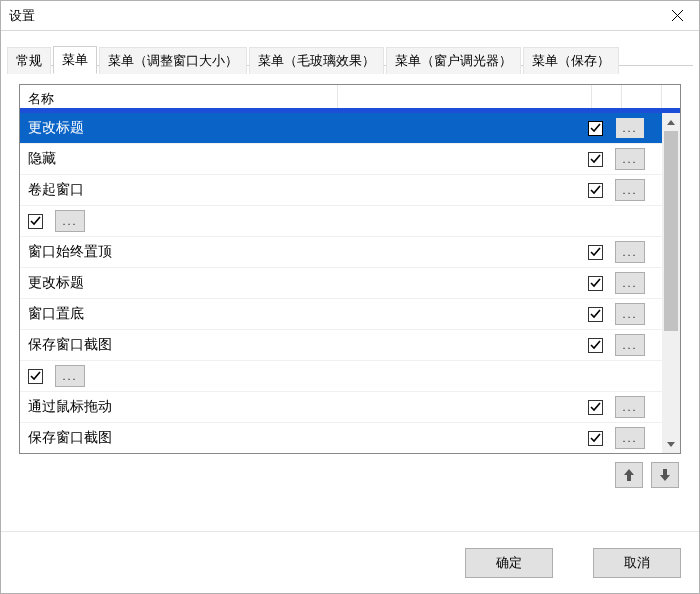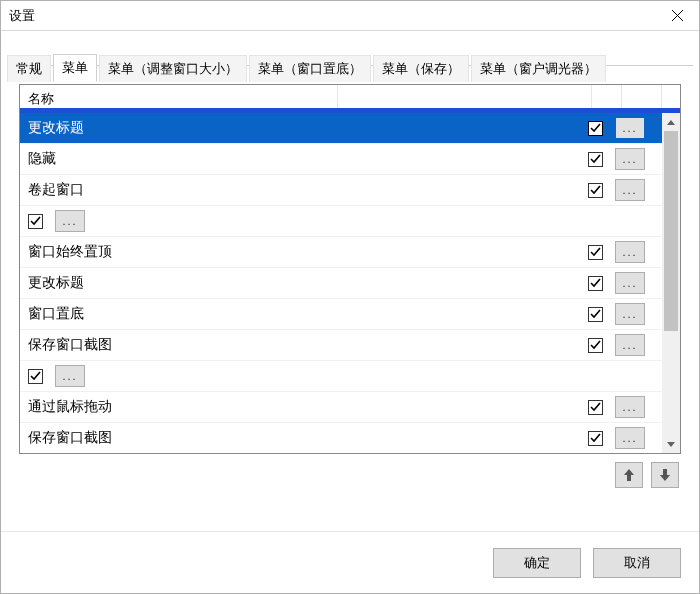--- a/index.html
+++ b/index.html
@@ -47,21 +47,21 @@
     align-items: flex-end;
     padding: 6px 6px 0 6px;
     gap: 2px;
   }
   .tab {
     padding: 4px 8px;
     font-size: 13px;
     border: 1px solid transparent;
     border-bottom: none;
     position: relative;
-    top: 17px;
+    top: 9px;
     cursor: pointer;
     white-space: nowrap;
   }
   .tab.active {
     background: #fff;
     border-color: #d0d0d0;
     border-bottom: 1px solid #fff;
     z-index: 2;
   }
   .tab.inactive {
@@ -231,43 +231,44 @@
   .btn {
     min-width: 88px;
     height: 30px;
     border: 1px solid #adadad;
     background: #e1e1e1;
     display: flex;
     align-items: center;
     justify-content: center;
     font-size: 13px;
     cursor: pointer;
+    margin-left: 28px;
   }
 </style>
 </head>
 <body>
 
 <div class="window">
 
   <div class="titlebar">
     <div class="title">设置</div>
     <div class="closebtn">
       <svg width="11" height="11">
           <path d="M0 0 L11 11 M11 0 L0 11"></path>
         </svg>
     </div>
   </div>
 
   <div class="tabstrip" id="tabstrip">
       <div class="tab inactive"><span>常规</span></div>
       <div class="tab active"><span>菜单</span></div>
       <div class="tab inactive"><span>菜单（调整窗口大小）</span></div>
-      <div class="tab inactive"><span>菜单（窗口置底）</span></div>
+      <div class="tab inactive"><span>菜单（毛玻璃效果）</span></div>
+      <div class="tab inactive"><span>菜单（窗户调光器）</span></div>
       <div class="tab inactive"><span>菜单（保存）</span></div>
-      <div class="tab inactive"><span>菜单（窗户调光器）</span></div>
     </div>
   <div class="tabline"></div>
 
   <div class="content">
     <div class="tablewrap">
       <div class="theadrow">
         <div class="th th-name">名称</div>
         <div class="th th-mid"></div>
         <div class="th th-chk"></div>
         <div class="th th-btn"></div>

